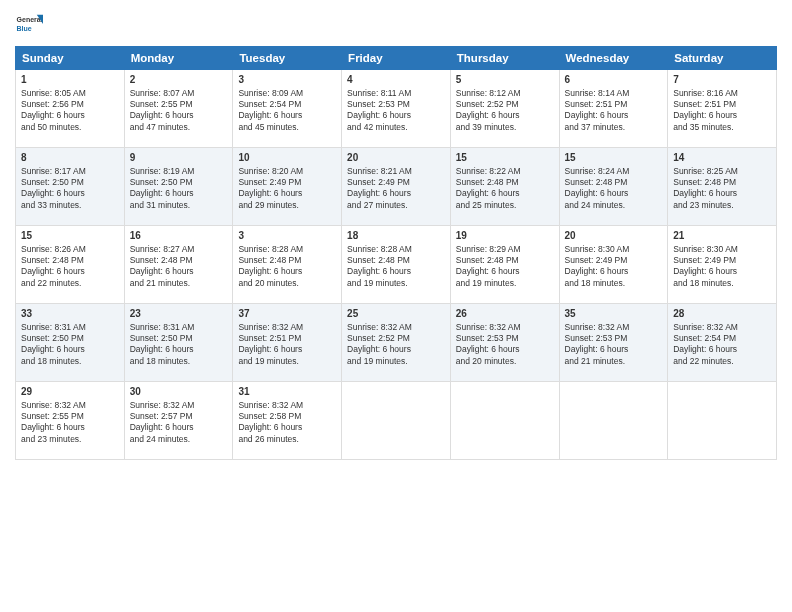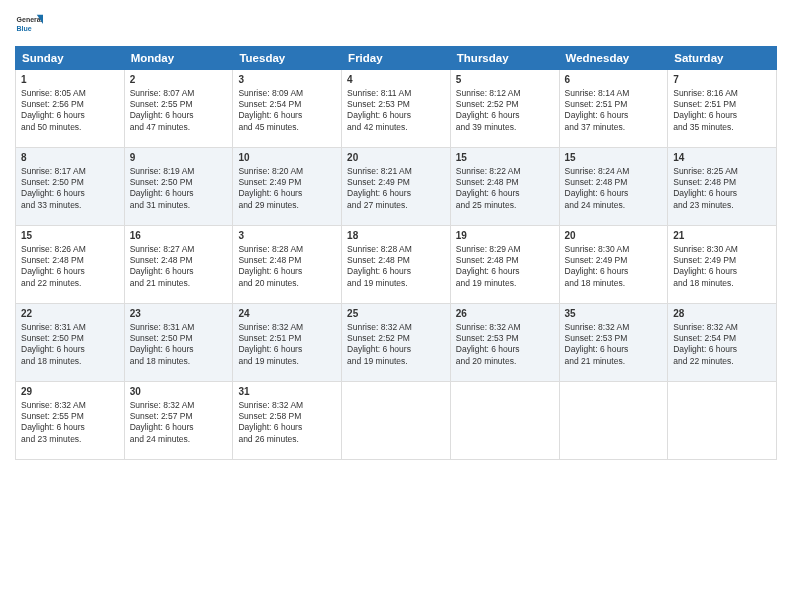--- a/index.html
+++ b/index.html
@@ -135,23 +135,23 @@
         <tr>
           <td><span class="day-num">15</span>Sunrise: 8:26 AM<br>Sunset: 2:48 PM<br>Daylight: 6 hours<br>and 22 minutes.<br></td>
           <td><span class="day-num">16</span>Sunrise: 8:27 AM<br>Sunset: 2:48 PM<br>Daylight: 6 hours<br>and 21 minutes.<br></td>
           <td><span class="day-num">3</span>Sunrise: 8:28 AM<br>Sunset: 2:48 PM<br>Daylight: 6 hours<br>and 20 minutes.<br></td>
           <td><span class="day-num">18</span>Sunrise: 8:28 AM<br>Sunset: 2:48 PM<br>Daylight: 6 hours<br>and 19 minutes.<br></td>
           <td><span class="day-num">19</span>Sunrise: 8:29 AM<br>Sunset: 2:48 PM<br>Daylight: 6 hours<br>and 19 minutes.<br></td>
           <td><span class="day-num">20</span>Sunrise: 8:30 AM<br>Sunset: 2:49 PM<br>Daylight: 6 hours<br>and 18 minutes.<br></td>
           <td><span class="day-num">21</span>Sunrise: 8:30 AM<br>Sunset: 2:49 PM<br>Daylight: 6 hours<br>and 18 minutes.<br></td>
         </tr>
         <tr>
-          <td><span class="day-num">22</span>Sunrise: 8:31 AM<br>Sunset: 2:50 PM<br>Daylight: 6 hours<br>and 18 minutes.<br></td>
+          <td><span class="day-num">33</span>Sunrise: 8:31 AM<br>Sunset: 2:50 PM<br>Daylight: 6 hours<br>and 18 minutes.<br></td>
           <td><span class="day-num">23</span>Sunrise: 8:31 AM<br>Sunset: 2:50 PM<br>Daylight: 6 hours<br>and 18 minutes.<br></td>
-          <td><span class="day-num">24</span>Sunrise: 8:32 AM<br>Sunset: 2:51 PM<br>Daylight: 6 hours<br>and 19 minutes.<br></td>
+          <td><span class="day-num">37</span>Sunrise: 8:32 AM<br>Sunset: 2:51 PM<br>Daylight: 6 hours<br>and 19 minutes.<br></td>
           <td><span class="day-num">25</span>Sunrise: 8:32 AM<br>Sunset: 2:52 PM<br>Daylight: 6 hours<br>and 19 minutes.<br></td>
           <td><span class="day-num">26</span>Sunrise: 8:32 AM<br>Sunset: 2:53 PM<br>Daylight: 6 hours<br>and 20 minutes.<br></td>
           <td><span class="day-num">35</span>Sunrise: 8:32 AM<br>Sunset: 2:53 PM<br>Daylight: 6 hours<br>and 21 minutes.<br></td>
           <td><span class="day-num">28</span>Sunrise: 8:32 AM<br>Sunset: 2:54 PM<br>Daylight: 6 hours<br>and 22 minutes.<br></td>
         </tr>
         <tr>
           <td><span class="day-num">29</span>Sunrise: 8:32 AM<br>Sunset: 2:55 PM<br>Daylight: 6 hours<br>and 23 minutes.<br></td>
           <td><span class="day-num">30</span>Sunrise: 8:32 AM<br>Sunset: 2:57 PM<br>Daylight: 6 hours<br>and 24 minutes.<br></td>
           <td><span class="day-num">31</span>Sunrise: 8:32 AM<br>Sunset: 2:58 PM<br>Daylight: 6 hours<br>and 26 minutes.<br></td>
           <td class="empty"></td>

